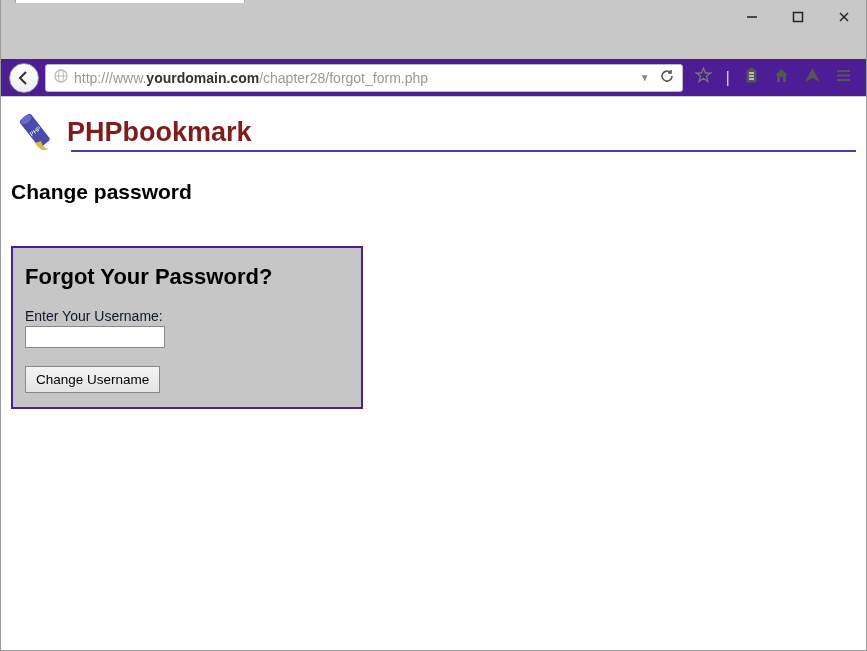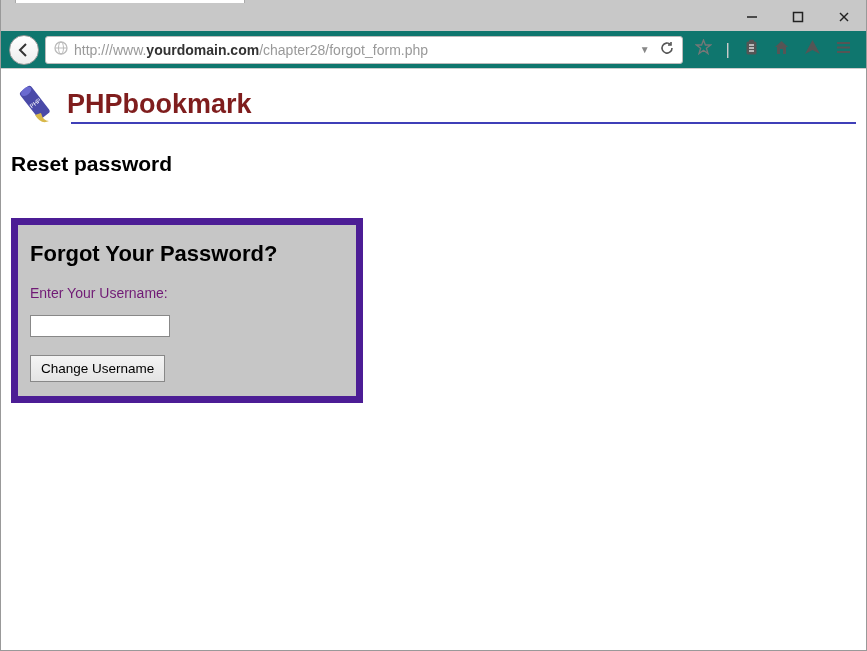--- a/index.html
+++ b/index.html
@@ -59,26 +59,27 @@
       color: #333;
       gap: 70px;
       border: 1px solid #aaa;
       border-bottom: none;
       pointer-events: auto;
       min-width: 230px;
       justify-content: space-between;
     }
     .toolbar-row {
       height: 38px;
-      background: #0f766e;
+      background: #4c1d95;
       border-bottom: 1px solid #ccc;
       display: flex;
       align-items: center;
       padding: 0 8px;
       gap: 6px;
+      margin-top: 28px;
     }
     .nav-back {
       width: 30px;
       height: 30px;
       border-radius: 50%;
       border: 1px solid #999;
       display: flex;
       align-items: center;
       justify-content: center;
       cursor: pointer;
@@ -149,35 +150,35 @@
     }
     .page-heading {
       font-size: 21px;
       font-weight: bold;
       color: #000;
       margin-top: 28px;
     }
     .form-box {
       margin-top: 42px;
       width: 352px;
-      border: 7px solid #4c1d95;
+      border: 2px solid #4c1d95;
       background: #c6c6c6;
       padding: 10px 11px 14px 12px;
     }
     .form-title {
       font-size: 22px;
       font-weight: bold;
       color: #000;
       margin-top: 6px;
       margin-bottom: 18px;
     }
     .form-label {
       font-size: 14px;
-      color: #701a75;
-      margin-bottom: 14px;
+      color: #0f172a;
+      margin-bottom: 2px;
     }
     .text-input {
       width: 140px;
       height: 22px;
       border: 1px solid #888;
       background: #fff;
       font-size: 13px;
       padding: 2px 4px;
     }
     .submit-btn {
@@ -294,21 +295,21 @@
             <ellipse cx="25" cy="7" rx="6" ry="3.5" fill="#6a6ad0"></ellipse>
             <text x="25" y="24" font-size="6" fill="#fff" text-anchor="middle" font-family="Arial">PHP</text>
           </g>
           <path d="M24 34 Q30 44 38 40 Q32 40 30 32" fill="#d8b84a"></path>
         </svg>
       </span>
       <div class="site-title">PHPbookmark</div>
     </div>
     <div class="hr-line"></div>
 
-    <div class="page-heading">Reset password</div>
+    <div class="page-heading">Change password</div>
 
     <div class="form-box">
       <div class="form-title">Forgot Your Password?</div>
       <div class="form-label">Enter Your Username:</div>
       <input type="text" class="text-input" style="">
       <div>
         <button class="submit-btn">Change Username</button>
       </div>
     </div>
   </div>

